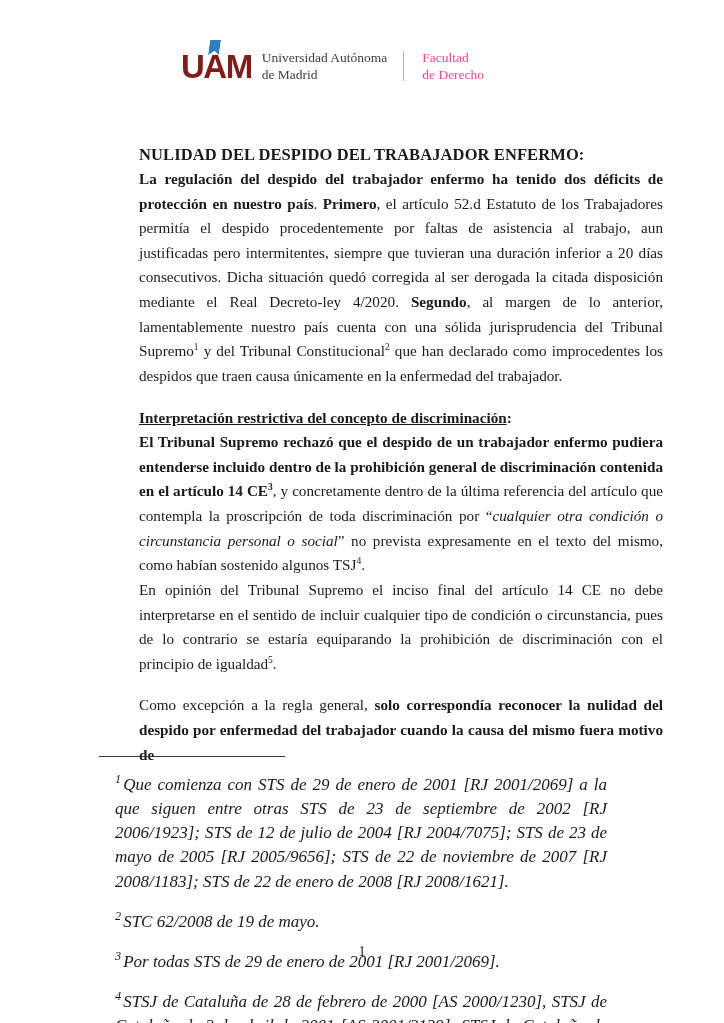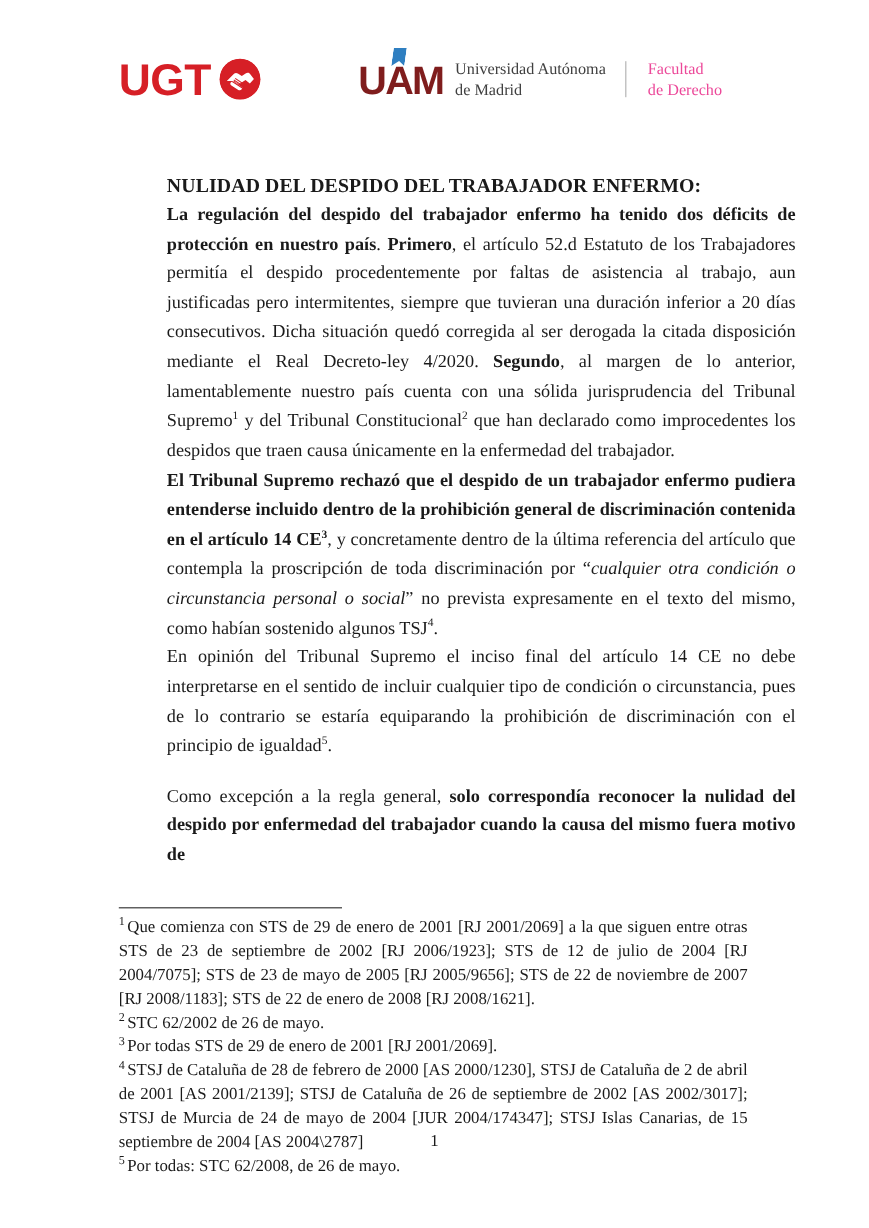--- a/index.html
+++ b/index.html
@@ -151,24 +151,25 @@
     top: 756px;
     width: 524px;
   }
   .fn-rule {
     width: 186px;
     height: 1px;
     background: #3a3a3a;
     margin: 0 0 7px 0;
   }
   .fn {
-    font-size: 14px;
+    font-size: 17px;
     line-height: 1.42;
     text-align: justify;
-    margin: 0;
+    margin: 16px;
+    font-style: italic;
   }
   .fn sup {
     font-size: 0.72em;
     margin-right: 2px;
   }
 
   .page-number {
     position: absolute;
     left: 0;
     right: 0;
@@ -177,33 +178,20 @@
     font-size: 14px;
   }
 </style>
 </head>
 <body>
 
 <div class="page">
 
   <div class="logo-bar">
 
-    <div class="ugt-logo">
-      <span class="ugt-word">UGT</span>
-      <span class="ugt-mark">
-        <svg width="34" height="34" viewBox="0 0 34 34" aria-hidden="true">
-          <circle cx="17" cy="17" r="17" fill="#d61f26"></circle>
-          <path d="M6 18.5 L12 12.5 C13 11.6 14.2 11.6 15.2 12.3 L18.5 14.4 L22 12 C23.2 11.2 24.6 11.5 25.4 12.6 L28.6 16.8 L25.2 20.6 L21.6 17.6 L17.4 20.4 C16.3 21.1 15.2 21 14.4 20.2 L12.6 18.4 Z" fill="#ffffff"></path>
-          <path d="M9.5 19.6 C8.6 20.5 8.8 21.7 9.8 22.3 L15.6 25.9 C16.6 26.5 17.8 26.2 18.4 25.3 L19.2 24.1 L11.4 18.6 Z" fill="#ffffff"></path>
-          <path d="M10.6 18.9 L19.9 25.0" stroke="#d61f26" stroke-width="0.9" fill="none"></path>
-          <path d="M11.8 17.6 L21.0 23.7" stroke="#d61f26" stroke-width="0.9" fill="none"></path>
-          <path d="M13.0 16.3 L22.1 22.4" stroke="#d61f26" stroke-width="0.9" fill="none"></path>
-        </svg>
-      </span>
-    </div>
 
     <div class="uam-block">
       <span class="uam-mark">
         <span>UAM</span>
         <span class="uam-flag"></span>
       </span>
       <span class="uam-name">
         <span>Universidad Autónoma</span><br>
         <span>de Madrid</span>
       </span>
@@ -217,35 +205,36 @@
 
   <div class="doc">
 
     <h1 class="doc-title">
       <span>NULIDAD DEL DESPIDO DEL TRABAJADOR ENFERMO:</span><br>
     </h1>
 
 
     <p class="body-par"><span class="b">La regulación del despido del trabajador enfermo ha tenido dos déficits de protección en nuestro país</span><span>. </span><span class="b">Primero</span><span>, el artículo 52.d Estatuto de los Trabajadores permitía el despido procedentemente por faltas de asistencia al trabajo, aun justificadas pero intermitentes, siempre que tuvieran una duración inferior a 20 días consecutivos. Dicha situación quedó corregida al ser derogada la citada disposición mediante el Real Decreto-ley 4/2020. </span><span class="b">Segundo</span><span>, al margen de lo anterior, lamentablemente nuestro país cuenta con una sólida jurisprudencia del Tribunal Supremo</span><sup>1</sup><span> y del Tribunal Constitucional</span><sup>2</sup><span> que han declarado como improcedentes los despidos que traen causa únicamente en la enfermedad del trabajador.</span></p>
 
+    <p class="u-head spaced"><span class="ul">Interpretación restrictiva del concepto de discriminación</span><span>:</span></p>
 
     <p class="body-par"><span class="b">El Tribunal Supremo rechazó que el despido de un trabajador enfermo pudiera entenderse incluido dentro de la prohibición general de discriminación contenida en el artículo 14 CE</span><sup class="b">3</sup><span>, y concretamente dentro de la última referencia del artículo que contempla la proscripción de toda discriminación por “</span><span class="i">cualquier otra condición o circunstancia personal o social</span><span>” no prevista expresamente en el texto del mismo, como habían sostenido algunos TSJ</span><sup>4</sup><span>.</span></p>
 
     <p class="body-par"><span>En opinión del Tribunal Supremo el inciso final del artículo 14 CE no debe interpretarse en el sentido de incluir cualquier tipo de condición o circunstancia, pues de lo contrario se estaría equiparando la prohibición de discriminación con el principio de igualdad</span><sup>5</sup><span>.</span></p>
 
     <p class="body-par spaced"><span>Como excepción a la regla general, </span><span class="b">solo correspondía reconocer la nulidad del despido por enfermedad del trabajador cuando la causa del mismo fuera motivo de</span></p>
 
   </div>
 
   <div class="footnotes">
     <div class="fn-rule"></div>
 
     <p class="fn"><sup>1</sup><span>Que comienza con STS de 29 de enero de 2001 [RJ 2001/2069] a la que siguen entre otras STS de 23 de septiembre de 2002 [RJ 2006/1923]; STS de 12 de julio de 2004 [RJ 2004/7075]; STS de 23 de mayo de 2005 [RJ 2005/9656]; STS de 22 de noviembre de 2007 [RJ 2008/1183]; STS de 22 de enero de 2008 [RJ 2008/1621].</span></p>
 
-    <p class="fn"><sup>2</sup><span>STC 62/2002 de 26 de mayo.</span></p>
+    <p class="fn"><sup>2</sup><span>STC 62/2008 de 19 de mayo.</span></p>
 
     <p class="fn"><sup>3</sup><span>Por todas STS de 29 de enero de 2001 [RJ 2001/2069].</span></p>
 
     <p class="fn"><sup>4</sup><span>STSJ de Cataluña de 28 de febrero de 2000 [AS 2000/1230], STSJ de Cataluña de 2 de abril de 2001 [AS 2001/2139]; STSJ de Cataluña de 26 de septiembre de 2002 [AS 2002/3017]; STSJ de Murcia de 24 de mayo de 2004 [JUR 2004/174347]; STSJ Islas Canarias, de 15 septiembre de 2004 [AS 2004\2787]</span></p>
 
     <p class="fn"><sup>5</sup><span>Por todas: STC 62/2008, de 26 de mayo.</span></p>
   </div>
 
   <div class="page-number">1</div>
 

